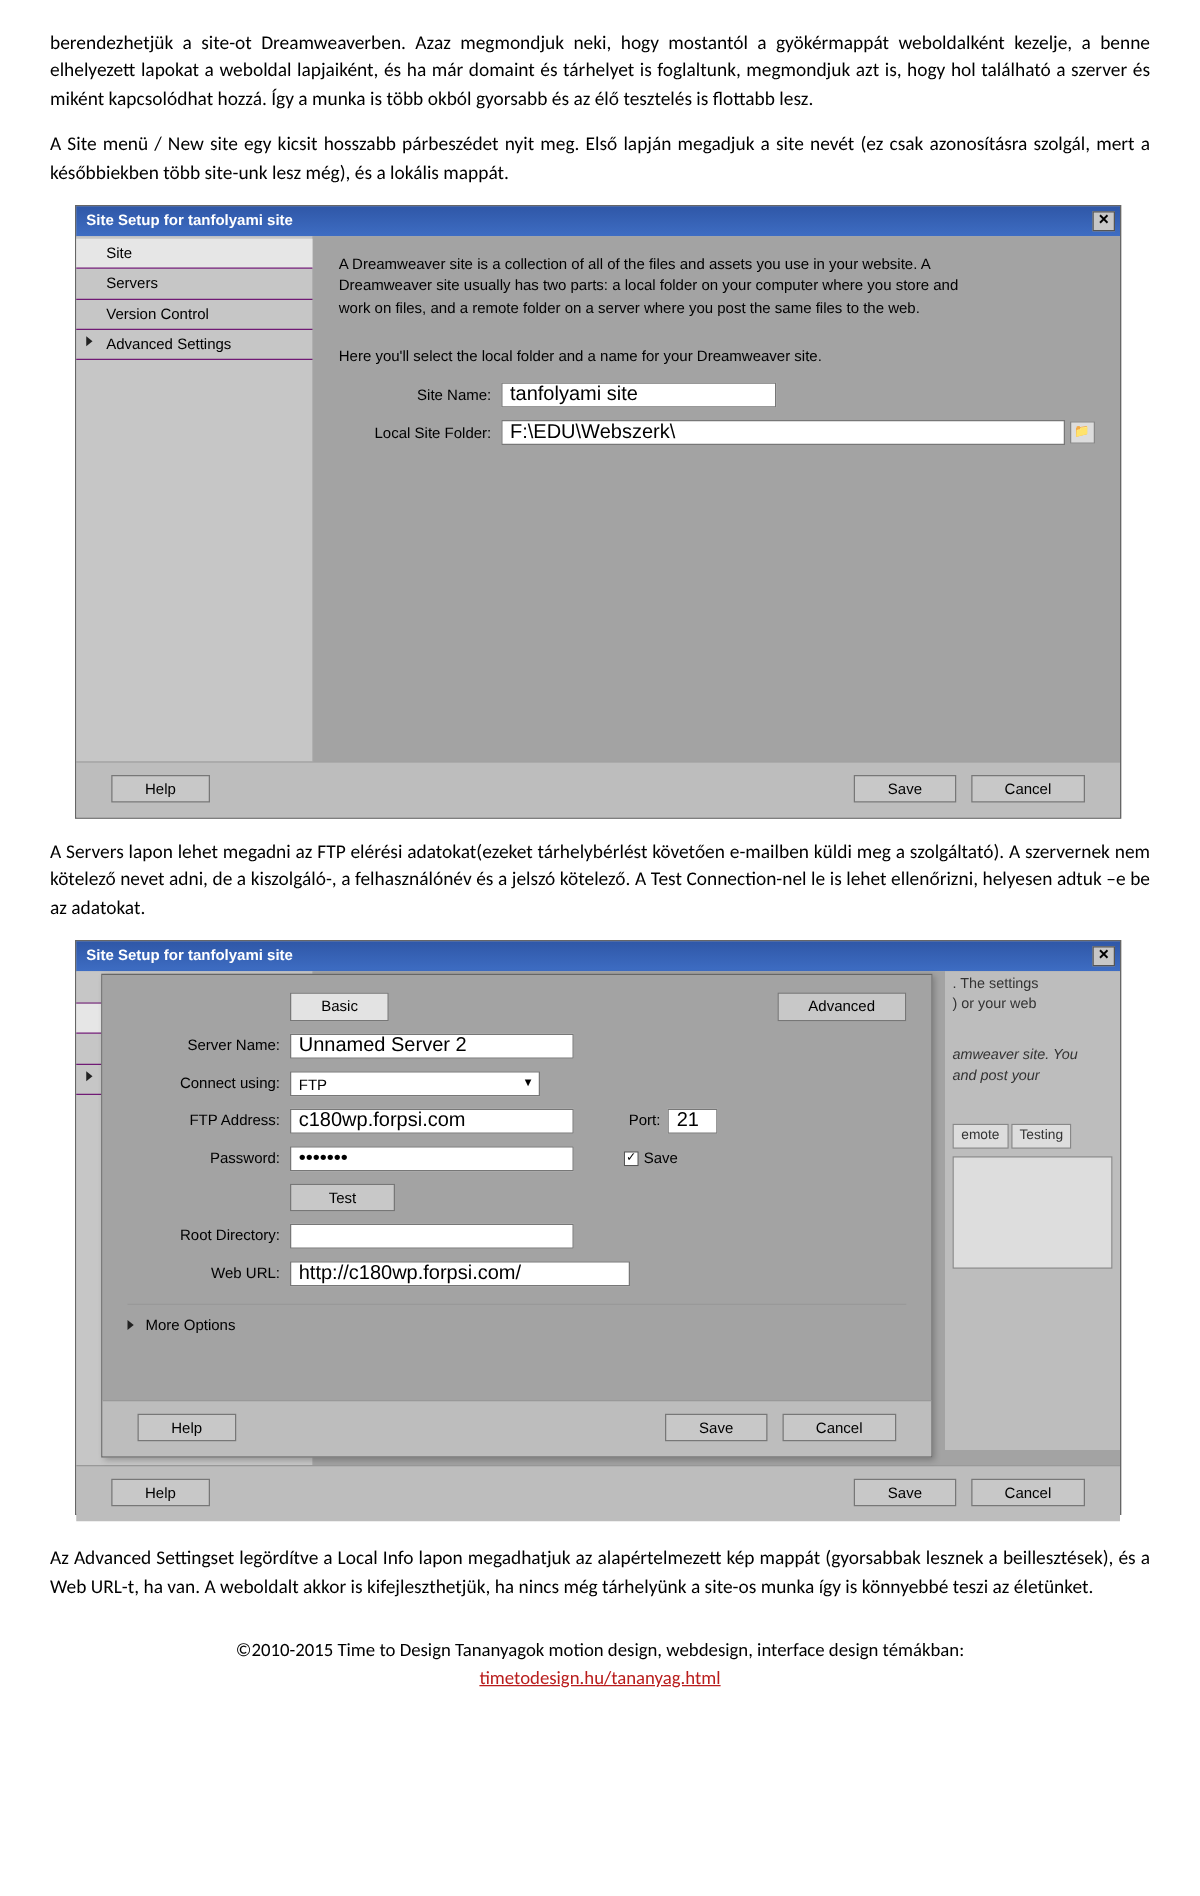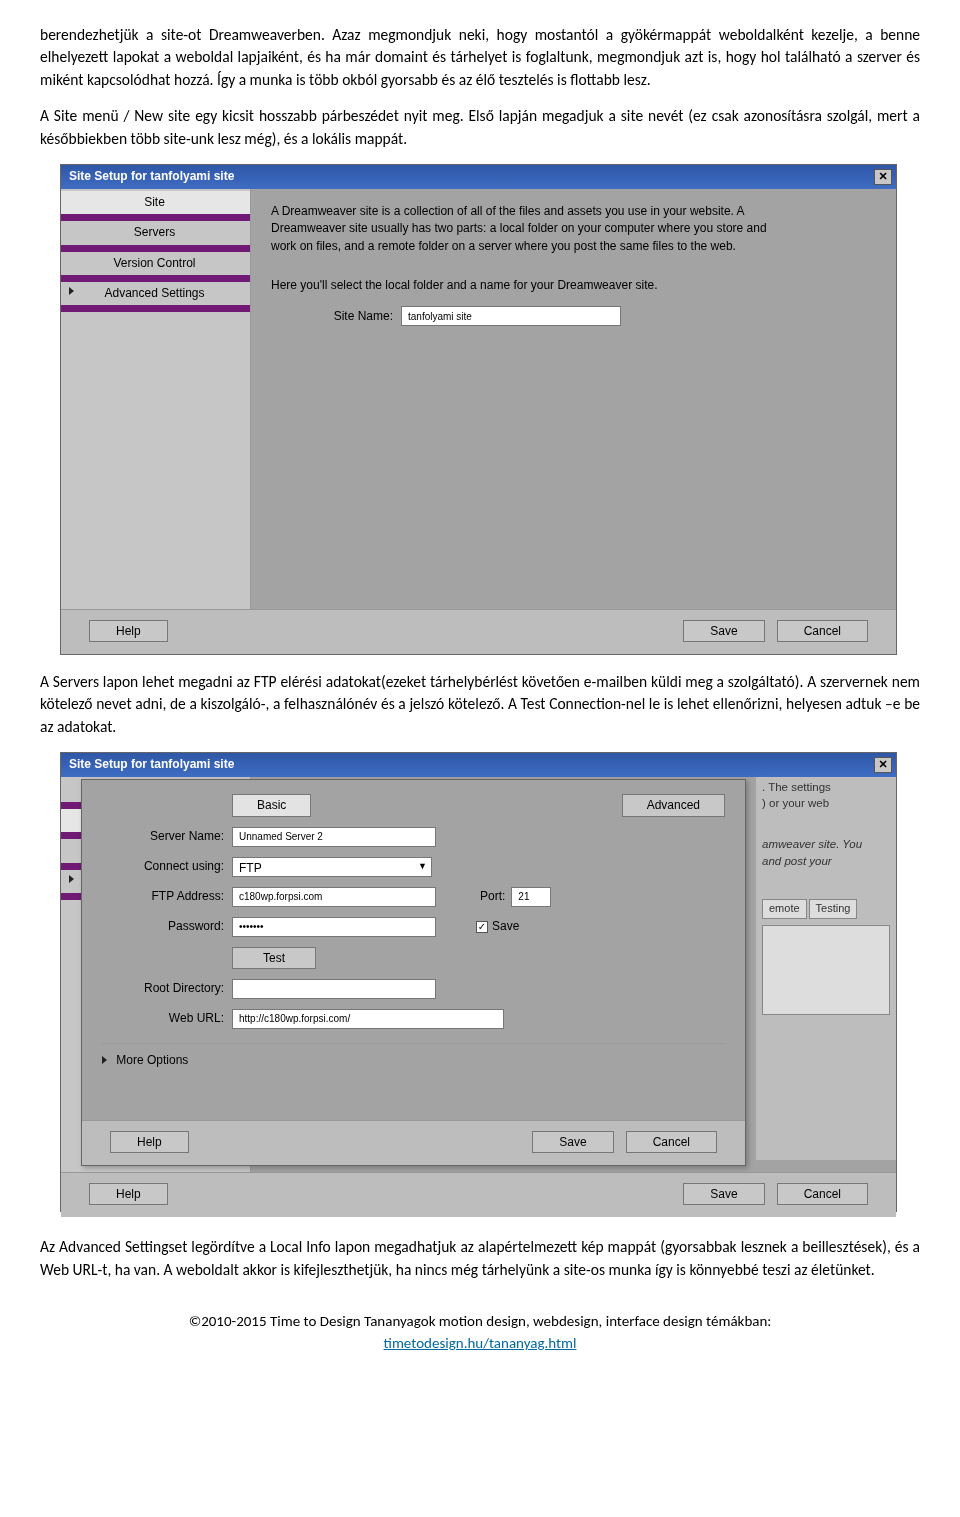--- a/index.html
+++ b/index.html
@@ -44,24 +44,23 @@
   }
   .dlg-body { display:flex; }
   .sidebar {
     width:190px;
     background:#c6c6c6;
     border-right:1px solid #999;
     padding-top:2px;
   }
   .side-item {
     padding:3px 26px 3px 24px;
-    border-bottom:7px solid #701a75;
+    border-bottom:1px solid #701a75;
     position:relative;
     font-size:12px;
-    text-align:center;
   }
   .side-item.selected { background:#e6e6e6; }
   .tri {
     position:absolute; left:8px; top:5px;
     width:0;height:0;
     border-top:4px solid transparent;
     border-bottom:4px solid transparent;
     border-left:5px solid #222;
   }
   .main-pane {
@@ -70,21 +69,21 @@
     padding:14px 20px 14px 20px;
     position:relative;
   }
   .info { font-size:12px; margin-bottom:18px; max-width:520px; }
   .row { display:flex; align-items:center; margin-bottom:10px; }
   .lbl { width:130px; text-align:right; padding-right:8px; font-size:12px; }
   .ipt {
     background:#fff;
     border:1px solid #777;
     padding:2px 6px;
-    font-size:10px;
+    font-size:16px;
     height:20px;
     flex:1;
   }
   .folder-icn {
     width:20px;height:18px;
     background:#ddd;
     border:1px solid #888;
     margin-left:4px;
     display:flex;align-items:center;justify-content:center;
     font-size:10px;
@@ -108,21 +107,21 @@
 
   
   .tabbar { display:flex; margin-bottom:10px; margin-left:130px;justify-content:space-between;}
   .tab { border:1px solid #777; background:#c8c8c8; padding:2px 24px; font-size:12px;}
   .tab.active { background:#e3e3e3; }
   .side-cut { position:absolute; right:0; top:0; bottom:12px; width:140px;
               background:#bdbdbd; font-size:11.5px; color:#333; padding:2px 6px;margin-left:48px;}
   .side-cut .box { border:1px solid #888; background:#ddd; height:90px; margin-top:6px;}
   .side-cut .hdr { display:flex; gap:2px; margin-top:30px; font-size:11px;align-items:center;}
   .side-cut .hdr span { border:1px solid #888; background:#ddd; padding:1px 6px;}
-  .small-ipt { width:204px; flex:0 0 auto;}
+  .small-ipt { width:227px; flex:0 0 auto;}
   .port { width:40px; flex:0 0 auto;}
   .check {
     width:12px;height:12px;border:1px solid #555;background:#fff;margin-right:4px;
     display:inline-flex;align-items:center;justify-content:center;font-size:10px;
   }
   .select {
     background:#fff;border:1px solid #777;height:20px;padding:2px 6px;
     width:200px;font-size:12px;position:relative;
   }
   .select::after { content:"▼"; position:absolute; right:4px; top:2px; font-size:9px;}
@@ -134,21 +133,21 @@
     position:absolute; left:0; top:20px; width:665px;
     border:1px solid #666; background:#bdbdbd;
     box-shadow:2px 2px 5px rgba(0,0,0,0.25);
   }
 
   .page-foot {
     text-align:center;
     font-size:15px;
     margin-top:30px;
   }
-  .page-foot a { color:#0369a1; text-decoration:underline; }
+  .page-foot a { color:#b91c1c; text-decoration:underline; }
 </style>
 </head>
 <body>
 
 <p class="para">berendezhetjük a site-ot Dreamweaverben. Azaz megmondjuk neki, hogy mostantól a gyökérmappát weboldalként kezelje, a benne elhelyezett lapokat a weboldal lapjaiként, és ha már domaint és tárhelyet is foglaltunk, megmondjuk azt is, hogy hol található a szerver és miként kapcsolódhat hozzá. Így a munka is több okból gyorsabb és az élő tesztelés is flottabb lesz.</p>
 <p class="para">A Site menü / New site egy kicsit hosszabb párbeszédet nyit meg. Első lapján megadjuk a site nevét (ez csak azonosításra szolgál, mert a későbbiekben több site-unk lesz még), és a lokális mappát.</p>
 
 <div class="dialog d1">
   <div class="titlebar">
     <span>Site Setup for tanfolyami site</span>
@@ -163,20 +162,25 @@
         <span class="tri"></span>
         <span>Advanced Settings</span>
       </div>
     </div>
     <div class="main-pane" style="min-height:420px;">
       <p class="info">A Dreamweaver site is a collection of all of the files and assets you use in your website. A Dreamweaver site usually has two parts: a local folder on your computer where you store and work on files, and a remote folder on a server where you post the same files to the web.</p>
       <p class="info" style="margin-top:22px;margin-bottom:12px;">Here you'll select the local folder and a name for your Dreamweaver site.</p>
       <div class="row">
         <span class="lbl">Site Name:</span>
         <input class="ipt" style="max-width: 220px;" value="tanfolyami site">
+      </div>
+      <div class="row">
+        <span class="lbl">Local Site Folder:</span>
+        <input class="ipt" value="F:\EDU\Webszerk\" style="">
+        <span class="folder-icn">📁</span>
       </div>
     </div>
   </div>
   <div class="footer">
     <button class="btn left">Help</button>
     <button class="btn">Save</button>
     <button class="btn">Cancel</button>
   </div>
 </div>
 

